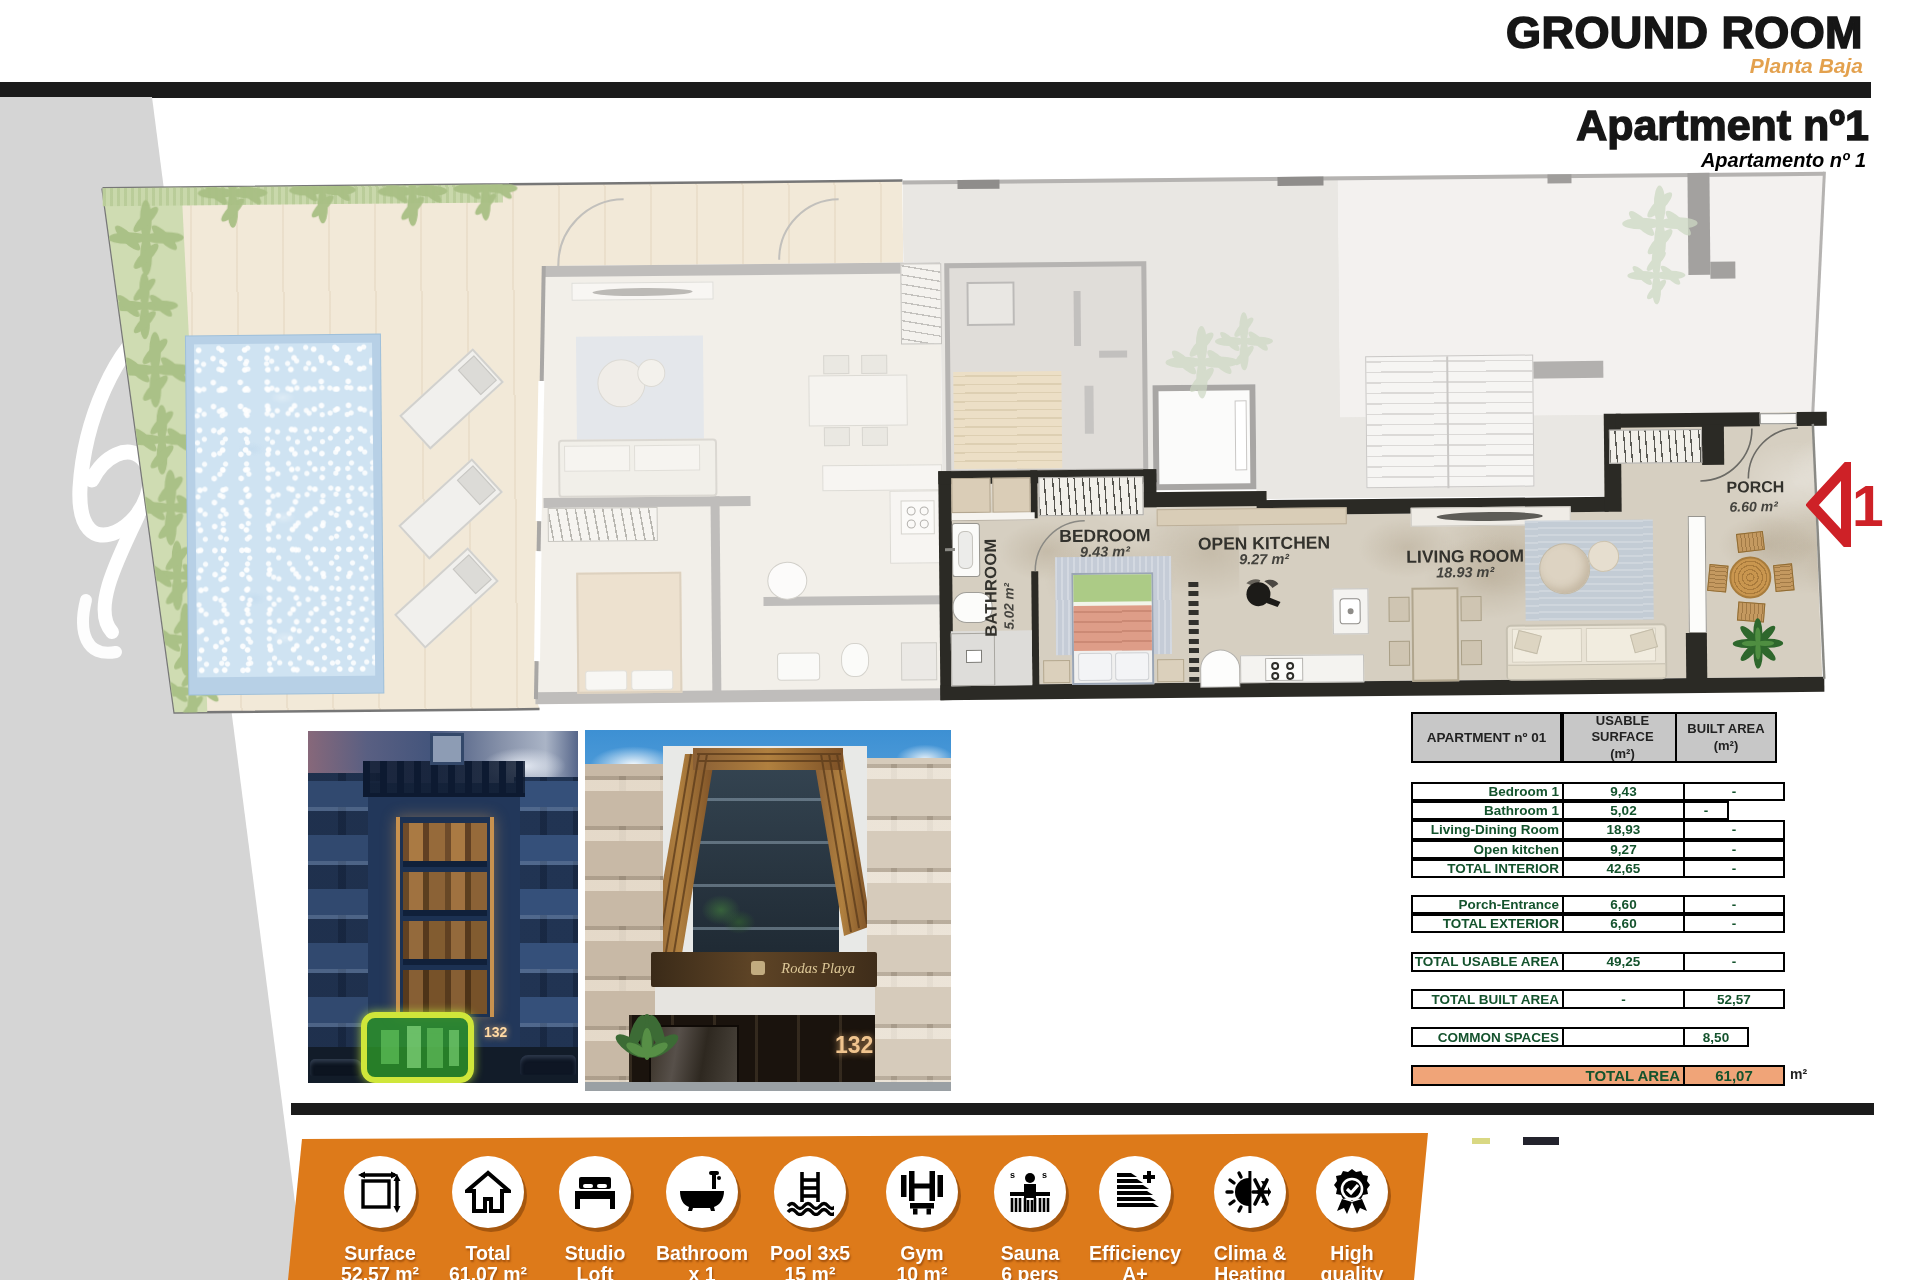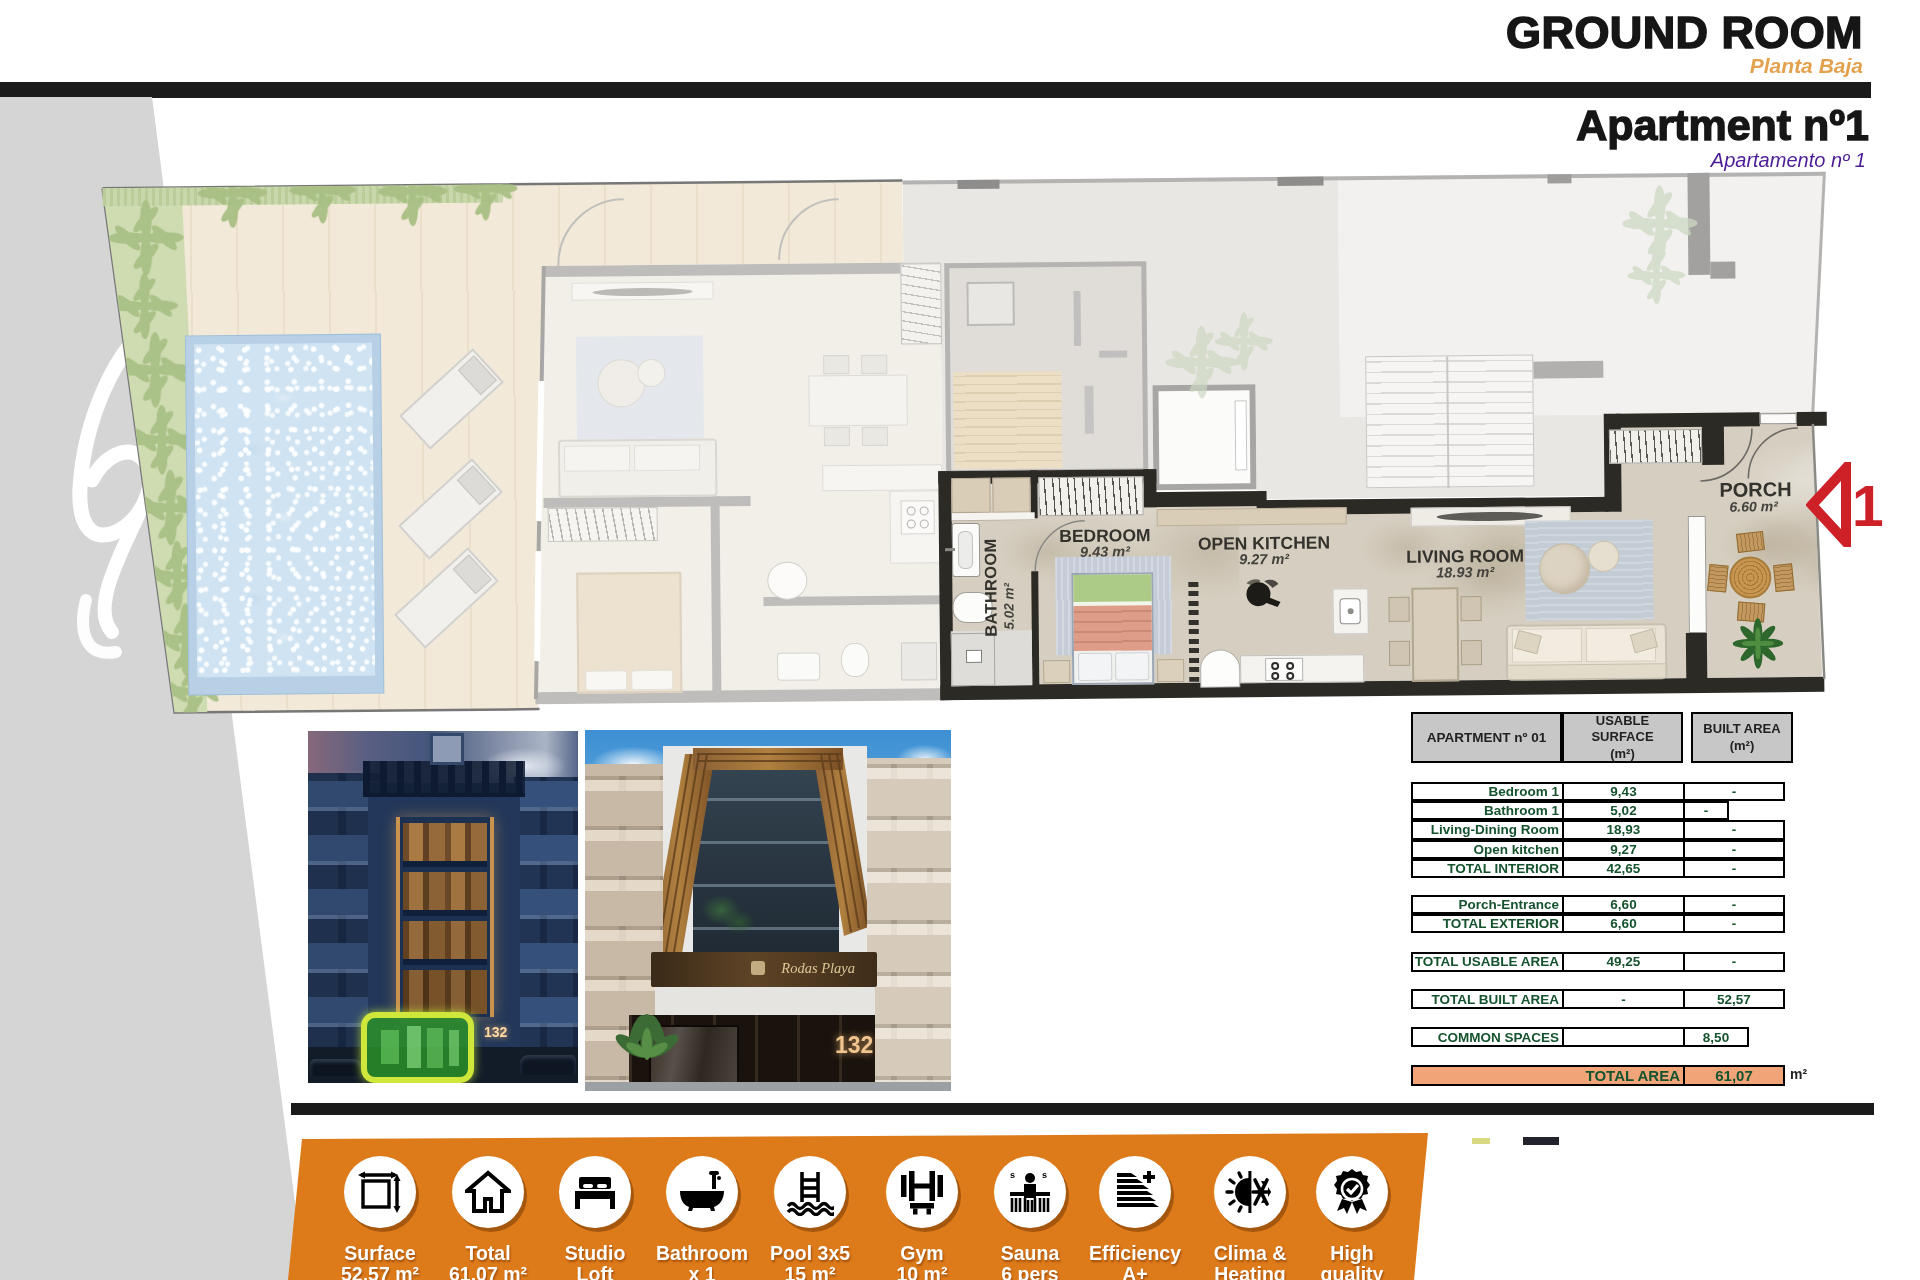--- a/index.html
+++ b/index.html
@@ -11,21 +11,21 @@
 <body>
 
 <div class="abs" style="right:57px;top:7px;font-size:45px;font-weight:700;letter-spacing:0.4px;color:#161616;-webkit-text-stroke:1.6px #161616;">GROUND ROOM</div>
 
 <div class="abs" style="right:57px;top:54px;font-size:21px;font-style:italic;color:#e3a14e;font-weight:700;">Planta Baja</div>
 
 <div class="abs" style="left:0;top:82px;width:1871px;height:16px;background:#1b1b1b;"></div>
 
 <div class="abs" style="right:51px;top:101px;font-size:43px;font-weight:700;color:#161616;-webkit-text-stroke:1.4px #161616;">Apartment nº1</div>
 
-<div class="abs" style="right:54px;top:149px;font-size:20px;font-style:italic;color:#4c1d95;font-weight:400;">Apartamento nº 1</div>
+<div class="abs" style="right:54px;top:149px;font-size:20px;font-style:italic;color:#000000;font-weight:700;">Apartamento nº 1</div>
 
 <div class="abs" style="left:0;top:97px;width:320px;height:1183px;background:#d5d5d5;clip-path:polygon(0 0,152px 0,305px 1183px,0 1183px);"></div>
 
 <svg class="abs" style="left:20px;top:280px;" width="260" height="420" fill="none">
   <path d="M136 42 C96 66 64 140 60 208 C58 248 74 262 96 252 C126 238 140 196 122 178 C108 164 84 176 72 200" stroke="#fff" stroke-width="15" stroke-linecap="round"></path>
   <path d="M118 236 C96 282 72 330 92 352" stroke="#fff" stroke-width="14" stroke-linecap="round"></path>
   <path d="M66 320 C58 352 66 378 96 372" stroke="#fff" stroke-width="12" stroke-linecap="round" opacity=".95"></path>
 </svg>
 
 <div id="plan" class="abs" style="left:100px;top:172px;width:1730px;height:545px;transform:rotate(-0.55deg);">
@@ -386,21 +386,21 @@
     <div class="abs" style="left:0px;top:38px;width:157px;height:14px;background:#e2dbca;border-top:1.5px solid #c6c0b1;"></div>
   </div>
 
   <div class="abs" style="left:1587px;top:351px;width:18px;height:117px;background:#fcfcfa;border:1.5px solid #97958f;"></div>
 
   <div class="abs" style="left:1584px;top:468px;width:21px;height:46px;background:#2b2a25;"></div>
 
   <div class="abs" style="left:1509px;top:264px;width:93px;height:34px;background:#f2f0ea;border:1px solid #aaa8a4;
     background-image:repeating-linear-gradient(86deg,#5a5953 0 1.3px,transparent 1.3px 6.6px,#5a5953 6.6px 7.9px,transparent 7.9px 15px);"></div>
 
-  <div class="abs" style="left:1610px;top:314px;width:90px;text-align:center;font-size:20px;font-weight:700;color:#33322d;">PORCH</div>
+  <div class="abs" style="left:1610px;top:314px;width:90px;text-align:center;font-size:16px;font-weight:700;color:#33322d;">PORCH</div>
   <div class="abs" style="left:1610px;top:334px;width:86px;text-align:center;font-size:14px;font-style:italic;font-weight:700;color:#44433e;">6.60 m²</div>
 
   <svg class="abs" style="left:1540px;top:262px;" width="180" height="120">
     <path d="M112 2 A52 52 0 0 1 60 54" fill="none" stroke="#6b6a65" stroke-width="1.6"></path>
     <path d="M158 2 A50 50 0 0 0 108 52" fill="none" stroke="#6b6a65" stroke-width="1.6"></path>
   </svg>
 
   <div class="abs" style="left:1628px;top:392px;width:42px;height:42px;border-radius:50%;background:#c9964f;border:2px solid #a87c3c;
     background-image:repeating-radial-gradient(circle at 50% 50%,transparent 0 3px,rgba(120,80,30,.4) 3px 4.2px);"></div>
 
@@ -561,21 +561,21 @@
       display:flex;align-items:center;justify-content:center;text-align:center;font-weight:700;color:#222;}
     #table .rw{position:absolute;box-sizing:border-box;border:2.5px solid #000;background:#fff;display:flex;}
     #table .c{box-sizing:border-box;display:flex;align-items:center;font-weight:700;color:#14532d;font-size:13.5px;white-space:nowrap;}
     #table .c1{width:151px;justify-content:flex-end;padding-right:3px;border-right:2.5px solid #000;}
     #table .c2{width:121px;justify-content:center;border-right:2.5px solid #000;}
     #table .c3{flex:1;justify-content:center;}
   </style>
 
   <div class="hd" style="left:0;top:0;width:151px;height:51px;font-size:13.5px;">APARTMENT nº 01</div>
   <div class="hd" style="left:151px;top:0;width:121px;height:51px;font-size:13px;line-height:1.25;">USABLE SURFACE<br>(m²)</div>
-  <div class="hd" style="left:280px;top:0;width:102px;height:51px;font-size:13px;line-height:1.25;">BUILT AREA<br>(m²)</div>
+  <div class="hd" style="left:264px;top:0;width:102px;height:51px;font-size:13px;line-height:1.25;">BUILT AREA<br>(m²)</div>
 
   <div class="rw" style="left:0;top:70px;width:374px;height:19.2px;">
       <div class="c c1">Bedroom 1</div>
       <div class="c c2">9,43</div>
       <div class="c c3">-</div>
     </div>
   <div class="rw" style="left:0;top:89.2px;width:318px;height:19.2px;">
       <div class="c c1">Bathroom 1</div>
       <div class="c c2">5,02</div>
       <div class="c c3">-</div>

